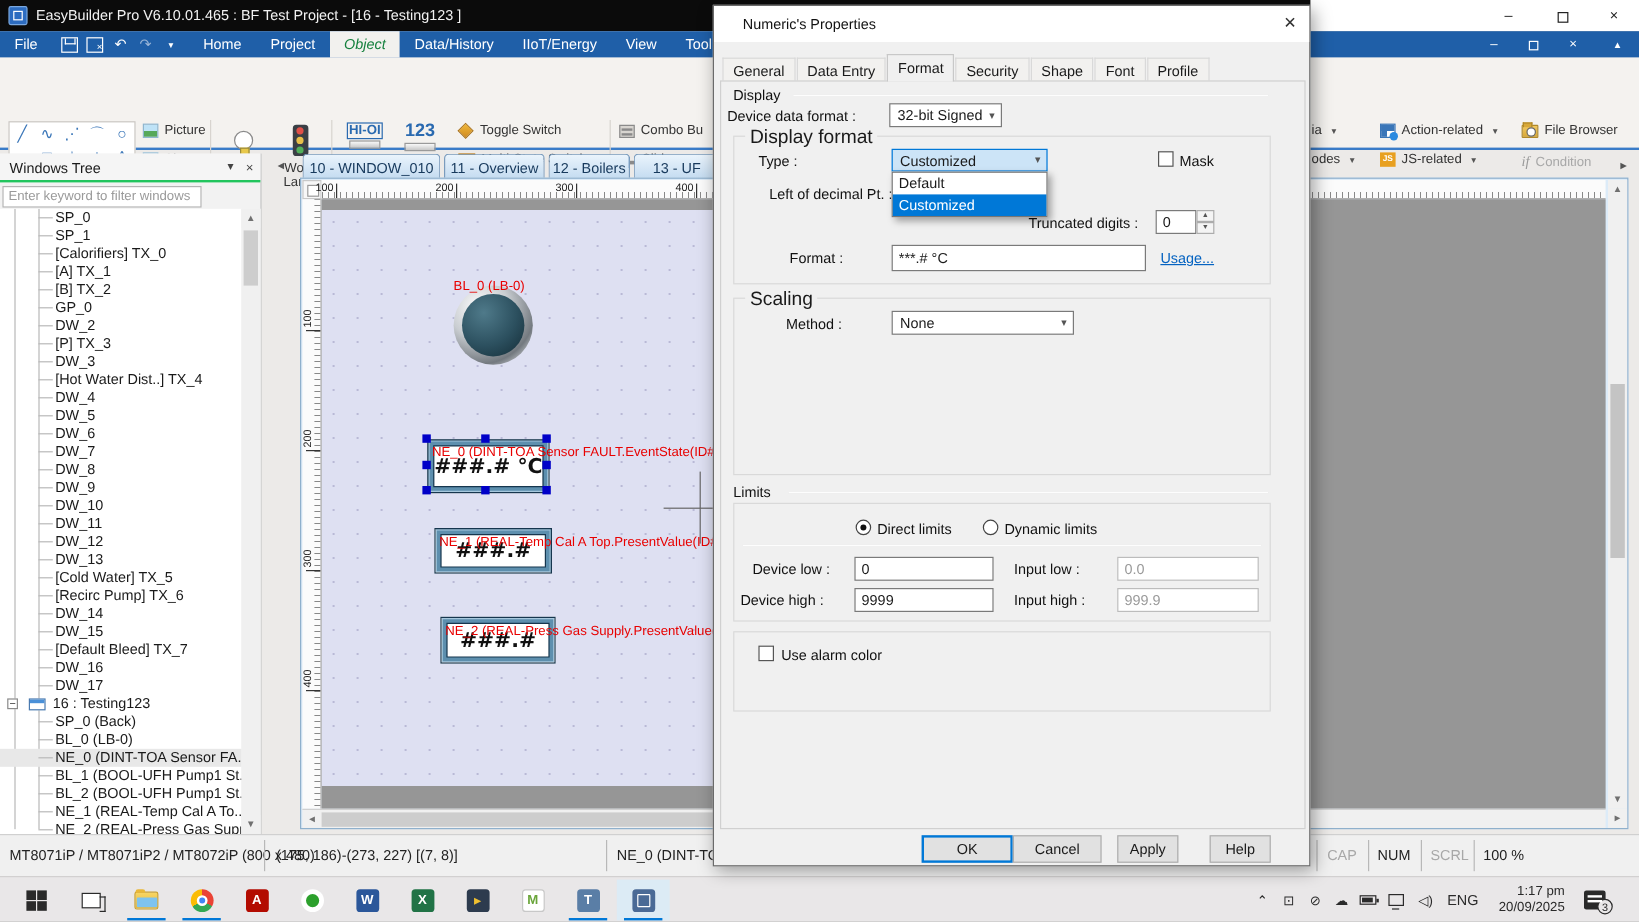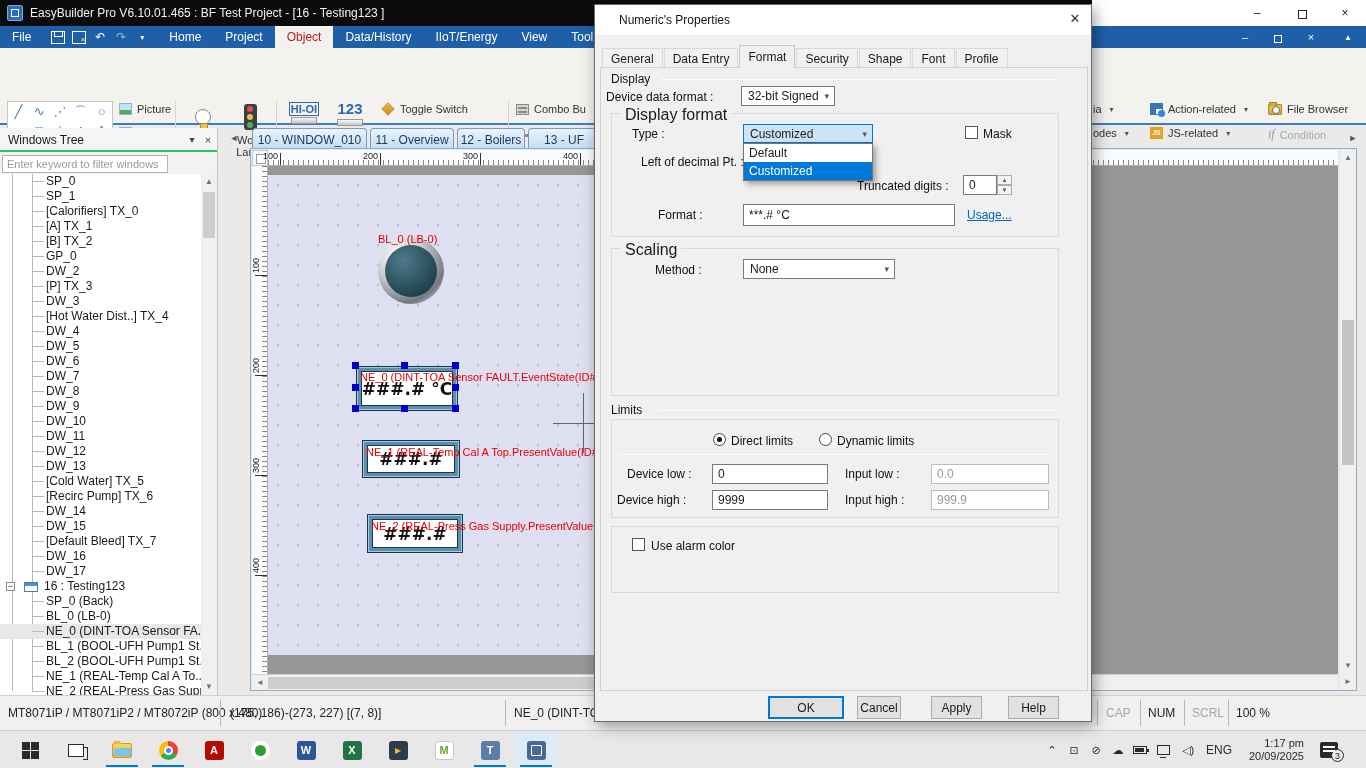--- a/index.html
+++ b/index.html
@@ -12,21 +12,21 @@
   .app-ico { left:7px; top:5px; width:16px; height:16px; background:#2d6cc0; border:1px solid #7aa8e0; border-radius:2px; }
   .app-ico::after { content:""; position:absolute; left:3px; top:3px; right:3px; bottom:3px; border:1px solid #fff; }
   .title-text { left:30px; top:6px; font-size:12px; color:#f2f2f2; white-space:nowrap; }
   .tb-white { left:1092px; top:0; width:274px; height:26px; background:#ffffff; }
   .winbtn { top:4px; width:30px; height:18px; color:#222; text-align:center; line-height:18px; font-size:12px; }
   .restore-glyph { display:inline-block; width:9px; height:9px; border:1px solid #222; position:relative; top:2px; }
 
   
   .menubar { left:0; top:26px; width:1366px; height:22px; background:#1f5fa8; display:flex; align-items:stretch; color:#fff; }
   .menu-item { padding:0 12px; display:flex; align-items:center; font-size:12px; cursor:default; }
-  .menu-item.active { background:#f2f1ee; color:#b91c1c; }
+  .menu-item.active { background:#f2f1ee; color:#15803d;font-style:italic; }
   .qa-icons { display:flex; align-items:center; gap:7px; padding:0 8px; }
   .qa { width:14px; height:13px; position:relative; color:#fff; font-size:12px; line-height:13px; text-align:center; }
   .qa-save { border:1px solid #fff; }
   .qa-save::after { content:""; position:absolute; left:2px; top:0; width:7px; height:4px; border:1px solid #fff; border-top:none; }
   .qa-export { border:1px solid #fff; }
   .qa-export::after { content:"×"; position:absolute; right:0; bottom:-3px; font-size:8px; }
   .qa-redo { color:#9ab6d8; }
   .mdi { top:30px; color:#fff; width:24px; height:15px; text-align:center; line-height:15px; font-size:11px; }
   .mdi .restore-glyph { border-color:#fff; width:8px; height:8px; }
 
@@ -668,16 +668,16 @@
   <div class="dlabel r" style="left:22px;top:488px;width:90px">Device high :</div>
   <div class="dinput" style="left:117px;top:485px;width:116px;height:20px">9999</div>
   <div class="dlabel r" style="left:250px;top:488px;width:80px">Input high :</div>
   <div class="dinput disabled" style="left:336px;top:485px;width:118px;height:20px">999.9</div>
 
   <div class="gbox" style="left:16px;top:521px;width:448px;height:67px"></div>
   <div class="chk" style="left:37px;top:533px"></div>
   <div class="dlabel" style="left:56px;top:534px">Use alarm color</div>
 
   <div class="dbtn focus" style="left:173px;top:691px;width:76px">OK</div>
-  <div class="dbtn" style="left:262px;top:691px;width:44px">Cancel</div>
+  <div class="dbtn" style="left:249px;top:691px;width:74px">Cancel</div>
   <div class="dbtn" style="left:336px;top:691px;width:51px">Apply</div>
   <div class="dbtn" style="left:413px;top:691px;width:51px">Help</div>
 </div>
 
 </body></html>

